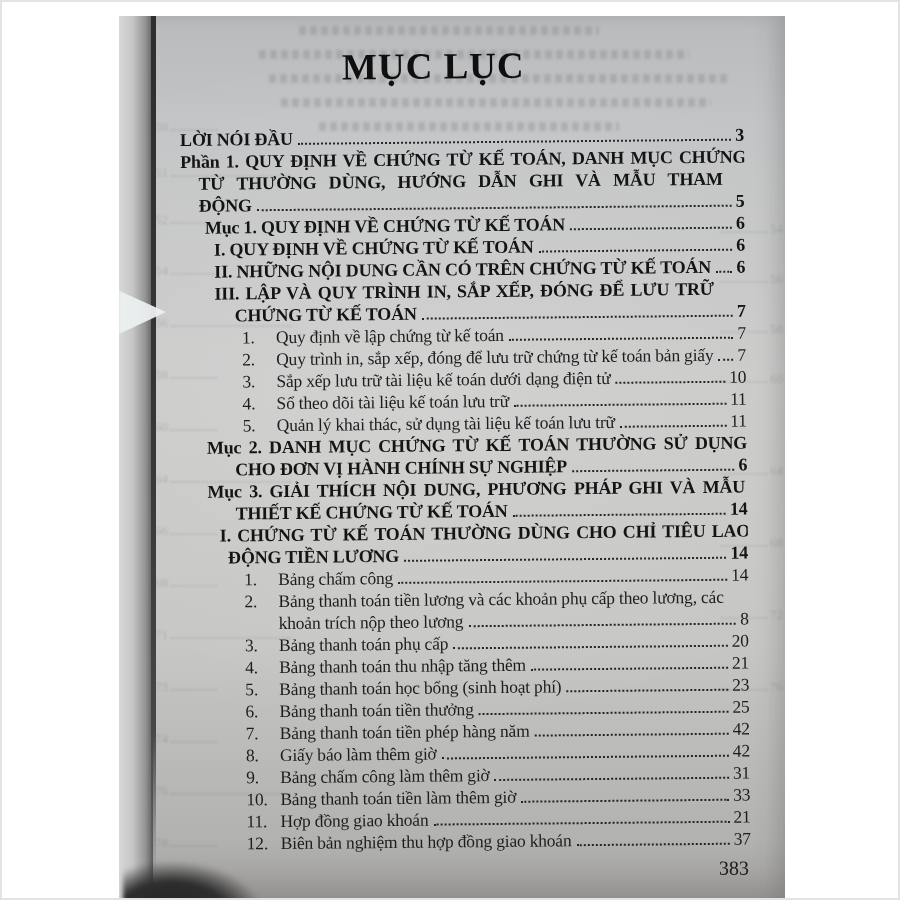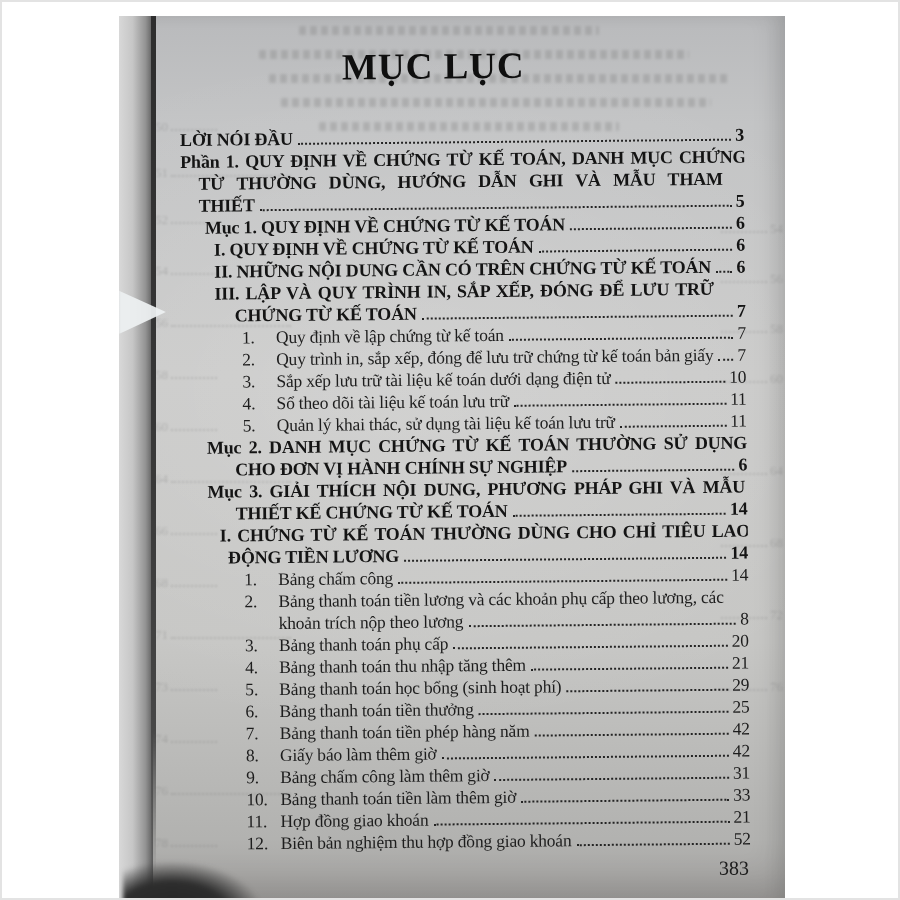--- a/index.html
+++ b/index.html
@@ -204,21 +204,21 @@
                 <span class="dots"></span>
                 <span class="pg">3</span>
               </div>
             </div>
           </div>
           <div class="entry part caps">
             <div class="body">
               <div class="line first">Phần 1. QUY ĐỊNH VỀ CHỨNG TỪ KẾ TOÁN, DANH MỤC CHỨNG</div>
               <div class="line cont">TỪ THƯỜNG DÙNG, HƯỚNG DẪN GHI VÀ MẪU THAM</div>
               <div class="row cont">
-                <span class="txt">THIẾT</span>
+                <span class="txt">ĐỘNG</span>
                 <span class="dots"></span>
                 <span class="pg">5</span>
               </div>
             </div>
           </div>
           <div class="entry muc caps">
             <div class="body">
               <div class="row first">
                 <span class="txt">Mục 1. QUY ĐỊNH VỀ CHỨNG TỪ KẾ TOÁN</span>
                 <span class="dots"></span>
@@ -374,21 +374,21 @@
                 <span class="pg">21</span>
               </div>
             </div>
           </div>
           <div class="entry item">
             <span class="num">5.</span>
             <div class="body">
               <div class="row first">
                 <span class="txt">Bảng thanh toán học bổng (sinh hoạt phí)</span>
                 <span class="dots"></span>
-                <span class="pg">29</span>
+                <span class="pg">23</span>
               </div>
             </div>
           </div>
           <div class="entry item">
             <span class="num">6.</span>
             <div class="body">
               <div class="row first">
                 <span class="txt">Bảng thanh toán tiền thưởng</span>
                 <span class="dots"></span>
                 <span class="pg">25</span>
@@ -444,21 +444,21 @@
                 <span class="pg">21</span>
               </div>
             </div>
           </div>
           <div class="entry item">
             <span class="num">12.</span>
             <div class="body">
               <div class="row first">
                 <span class="txt">Biên bản nghiệm thu hợp đồng giao khoán</span>
                 <span class="dots"></span>
-                <span class="pg">52</span>
+                <span class="pg">37</span>
               </div>
             </div>
           </div>
         </div>
       <div class="book-num">383</div>
     </div>
   </div>
 </div>
 
 </body></html>

